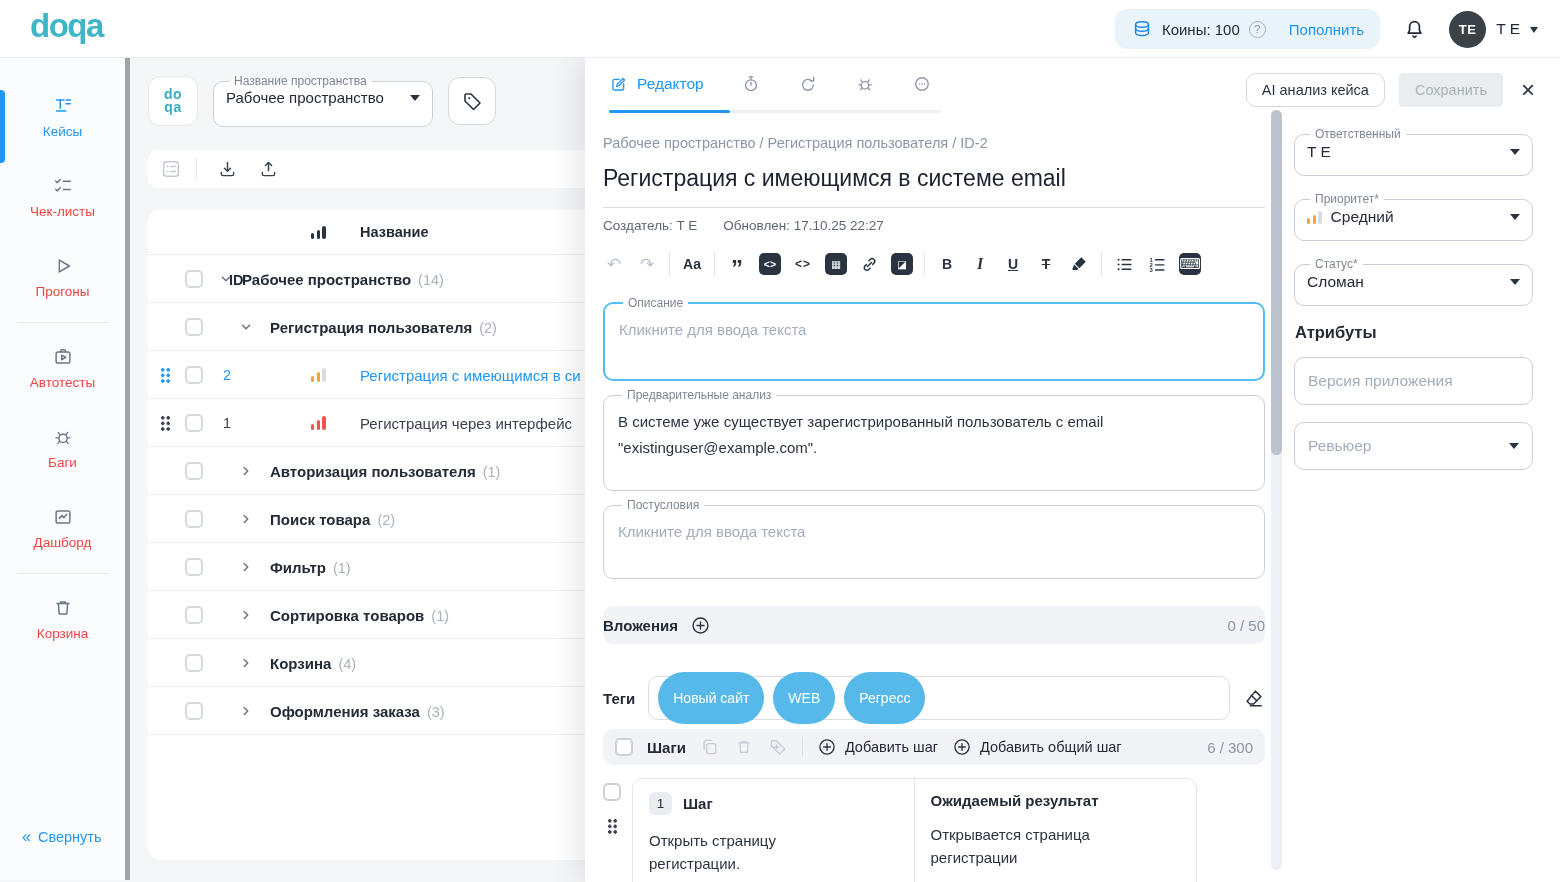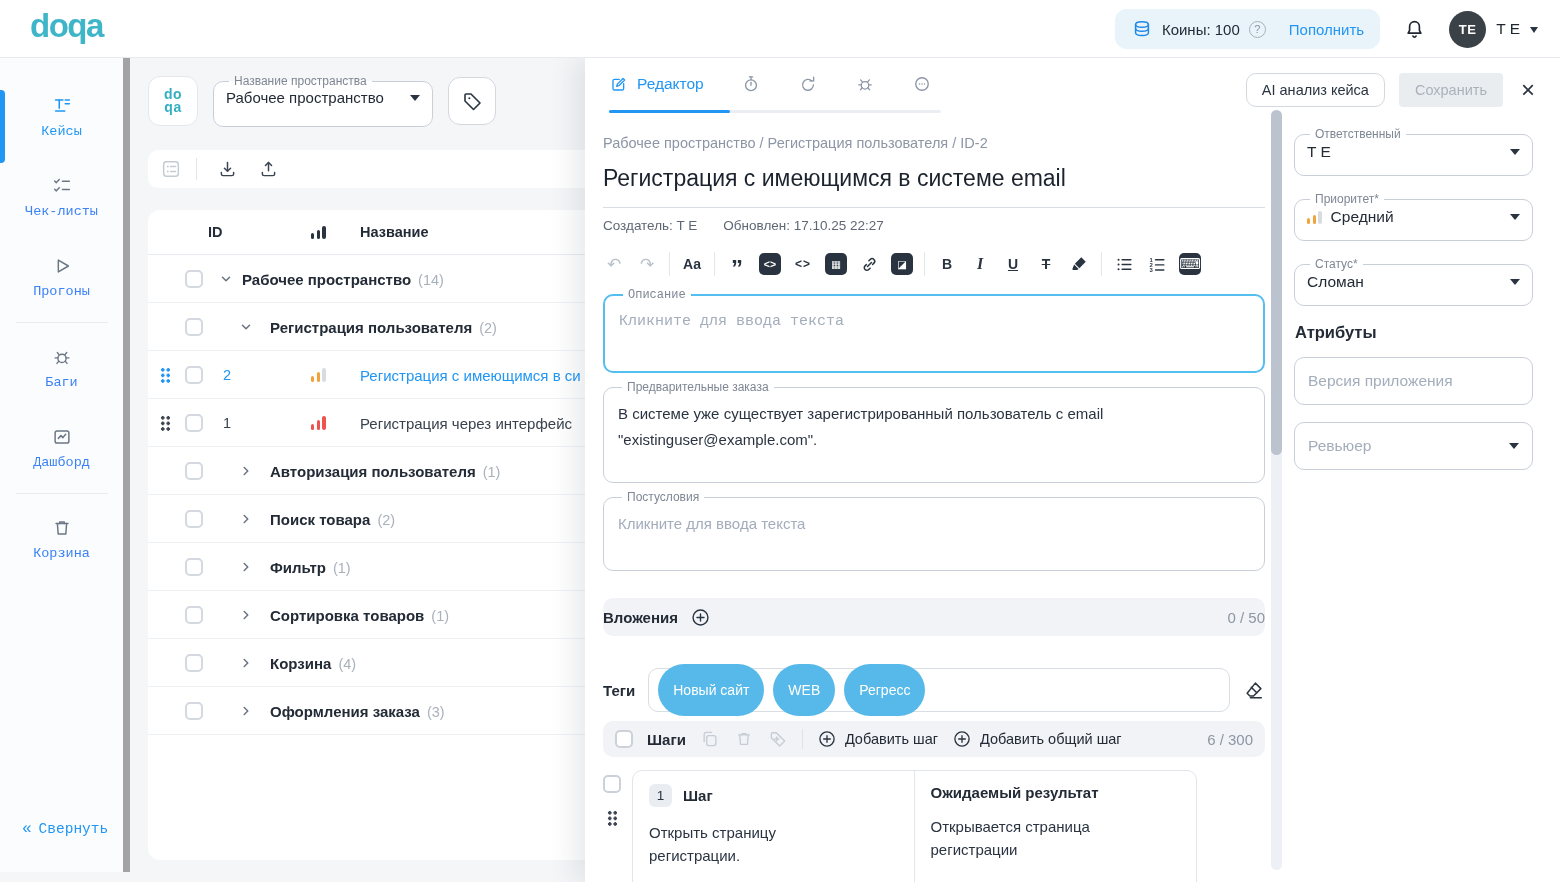--- a/index.html
+++ b/index.html
@@ -15,24 +15,24 @@
   .coins-pill .c-label { font-size:15px; color:#232b36; }
   .help-circle { width:17px; height:17px; border:1.4px solid #A7B0BA; color:#8A94A3; border-radius:50%; font-size:11px; display:flex; align-items:center; justify-content:center; }
   .topup { font-size:15px; color:#2196F3; margin-left:14px; cursor:pointer; }
   .bell { color:#1F2630; display:flex; }
   .userbox { display:flex; align-items:center; gap:10px; }
   .avatar { width:37px; height:37px; border-radius:50%; background:#3A4147; color:#fff; font-size:13px; font-weight:700; display:flex; align-items:center; justify-content:center; letter-spacing:.5px; }
   .uname { font-size:15.5px; font-weight:500; color:#1F2630; }
   .caret { width:0; height:0; border:4.5px solid transparent; border-top:6px solid #2A3441; margin-top:5px; }
 
   
-  .sidebar { position:absolute; left:0; top:58px; bottom:10px; width:130px; background:#FBFCFD; border-right:7px solid #a3a3a3; z-index:30;font-family:Liberation Mono, monospace; }
+  .sidebar { position:absolute; left:0; top:58px; bottom:2px; width:130px; background:#FBFCFD; border-right:5px solid #a3a3a3; z-index:30; }
   .active-bar { position:absolute; left:0; top:32px; width:5px; height:73px; background:#2196F3; border-radius:0 4px 4px 0; }
   .nav-list { padding-top:30px; display:flex; flex-direction:column; align-items:center; }
-  .nav-item { width:100%; height:58px; margin-bottom:22px; display:flex; flex-direction:column; align-items:center; justify-content:center; gap:7px; color:#3b82f6; cursor:pointer; }
+  .nav-item { width:100%; height:58px; margin-bottom:22px; display:flex; flex-direction:column; align-items:center; justify-content:center; gap:7px; color:#ef4444; cursor:pointer; }
   .nav-item svg { color:#6B7684; }
   .nav-item span { font-size:13.5px; }
   .nav-item.active, .nav-item.active svg { color:#2196F3; }
   .nav-item.active span { font-weight:500; }
   .nav-div { width:92px; height:1px; background:#E8EBEF; margin:-6px 0 16px 0; }
   .collapse { position:absolute; left:22px; bottom:34px; display:flex; align-items:center; gap:9px; color:#2196F3; font-size:14.5px; font-weight:500; cursor:pointer; }
   .collapse .chevs { font-size:16px; letter-spacing:-2px; }
 
   
   .main { position:absolute; left:130px; top:58px; right:0; bottom:0; background:#F5F6F8; }
@@ -47,21 +47,21 @@
   .sel-caret { width:0; height:0; border:5px solid transparent; border-top:6px solid #2A3441; margin-top:5px; }
   .tag-btn { width:48px; height:48px; background:#fff; border:1px solid #D3D8DF; border-radius:12px; display:flex; align-items:center; justify-content:center; color:#2A3441; cursor:pointer; }
   .tools-row { position:absolute; left:18px; top:92px; right:0; height:38px; background:#fff; border-radius:10px; display:flex; align-items:center; padding:0 12px; gap:20px; }
   .tools-row .vsep { width:1px; height:22px; background:#E2E6EB; margin-left:-6px; }
   .icon-btn { display:flex; align-items:center; cursor:pointer; color:#3A4350; }
   .icon-btn.light { color:#C3CBD4; }
 
   .tree-card { position:absolute; left:18px; top:152px; right:0; bottom:22px; background:#fff; border-radius:12px; overflow:hidden; }
   .thead { position:relative; height:45px; border-bottom:1px solid #E8ECF0; }
   .thead span, .thead .pcol { position:absolute; top:50%; transform:translateY(-50%); font-size:14.5px; font-weight:700; color:#232B36; }
-  .col-id { left:60px; } .pcol { left:161px; display:flex; } .col-name { left:212px; }
+  .col-id { left:81px;margin-top:48px; } .pcol { left:161px; display:flex; } .col-name { left:212px; }
   .trow { position:relative; height:48px; border-bottom:1px solid #EEF1F4; cursor:pointer; }
   .trow > * { position:absolute; top:50%; transform:translateY(-50%); }
   .cb { width:18px; height:18px; border:2px solid #D3D9DF; border-radius:5px; background:#fff; left:37px; cursor:pointer; }
   .chev { display:flex; color:#6B7684; }
   .l0 .chev { left:71px; } .l0 .fname { left:94px; }
   .l1 .chev { left:91px; } .l1 .fname { left:122px; }
   .fname { font-size:15px; font-weight:700; color:#232B36; white-space:nowrap; }
   .fcount { position:static; transform:none; font-weight:400; color:#A9B1BC; margin-left:7px; font-size:14.5px; }
   .drag { left:12px; width:10px; height:16px; background-image:radial-gradient(circle, #3C4450 1.5px, transparent 1.7px); background-size:5.5px 5.6px; cursor:grab; }
   .selected .drag { background-image:radial-gradient(circle, #2196F3 1.5px, transparent 1.7px); }
@@ -94,21 +94,21 @@
   .tbtn.dark { background:#2A3441; color:#fff; border-radius:5px; font-size:10.5px; font-weight:700; }
   .tbtn.glyph-quote { font-size:24px; line-height:10px; padding-top:10px; }
   .tbtn.glyph-code { font-size:12px; letter-spacing:1px; }
   .tbtn.italic { font-style:italic; font-family:"Liberation Serif",serif; font-size:16px; }
   .tbtn.underline { text-decoration:underline; }
   .tbtn.strike { text-decoration:line-through; }
   .tbtn.dark.kbd { font-size:15px; font-weight:400; }
   .tsep { width:1px; height:24px; background:#E3E7EB; }
   fieldset.ffield { border:1px solid #C9CFD8; border-radius:10px; background:#fff; padding:0 14px; min-width:0; width:100%; }
   fieldset.ffield legend { font-size:12px; color:#7E8794; padding:0 5px; margin-left:4px; line-height:1; }
-  .fs-desc { margin-top:8px; height:84px; border:2px solid #55BEF0 !important;font-family:Liberation Mono, monospace; }
+  .fs-desc { margin-top:16px; height:84px; border:2px solid #55BEF0 !important; }
   .fs-desc legend { color:#2FA8E8; }
   .fs-pre { margin-top:8px; height:102px; }
   .fs-post { margin-top:8px; height:80px; }
   .ph { display:block; margin-top:12px; font-size:15px; color:#A3ADBB; }
   .fval { display:block; margin-top:8px; font-size:15px; color:#2A3441; line-height:1.75; max-width:560px; }
   .attach-bar { margin-top:27px; height:38px; background:#F1F3F6; border-radius:10px; display:flex; align-items:center; padding:0 0; gap:12px; }
   .bar-label { font-size:15px; font-weight:600; color:#232B36; }
   .bar-counter { margin-left:auto; font-size:15px; color:#8C96A5; }
   .plus-circle { display:flex; color:#2A3441; cursor:pointer; }
   .tags-row { margin-top:32px; display:flex; align-items:center; gap:13px; }
@@ -205,20 +205,28 @@
         <span>Чек-листы</span>
       </div>
       <div class="nav-item">
         <svg width="22" height="22" viewBox="0 0 24 24" fill="none" stroke="currentColor" stroke-width="1.6" stroke-linejoin="round">
             <path d="M8 5.5v13l11-6.5z"></path>
           </svg>
         <span>Прогоны</span>
       </div>
       <div class="nav-div"></div>
       <div class="nav-item">
+        <svg width="22" height="22" viewBox="0 0 24 24" fill="none" stroke="currentColor" stroke-width="1.6" stroke-linecap="round" stroke-linejoin="round">
+            <rect x="4.5" y="6.5" width="15" height="12" rx="2"></rect>
+            <path d="M9.5 6.5V5a1 1 0 0 1 1-1h3a1 1 0 0 1 1 1v1.5"></path>
+            <path d="M10.5 10l4.5 2.5-4.5 2.5z"></path>
+          </svg>
+        <span>Автотесты</span>
+      </div>
+      <div class="nav-item">
         <svg width="22" height="22" viewBox="0 0 24 24" fill="none" stroke="currentColor" stroke-width="1.5" stroke-linecap="round">
             <circle cx="12" cy="13.5" r="4.5"></circle>
             <path d="M8.8 9.5L6.8 7"></path>
             <path d="M15.2 9.5l2-2.5"></path>
             <path d="M7.5 13H4.5"></path>
             <path d="M19.5 13h-3"></path>
             <path d="M8.5 16.5L6.5 19"></path>
             <path d="M15.5 16.5l2 2.5"></path>
           </svg>
         <span>Баги</span>
@@ -510,21 +518,21 @@
           </span>
         <span class="tbtn dark kbd">⌨</span>
       </div>
 
       <fieldset class="ffield fs-desc">
         <legend>Описание</legend>
         <span class="ph">Кликните для ввода текста</span>
       </fieldset>
 
       <fieldset class="ffield fs-pre">
-        <legend>Предварительные заказа</legend>
+        <legend>Предварительные анализ</legend>
         <span class="fval">В системе уже существует зарегистрированный пользователь с email "existinguser@example.com".</span>
       </fieldset>
 
       <fieldset class="ffield fs-post">
         <legend>Постусловия</legend>
         <span class="ph">Кликните для ввода текста</span>
       </fieldset>
 
       <div class="attach-bar">
         <span class="bar-label">Вложения</span>

